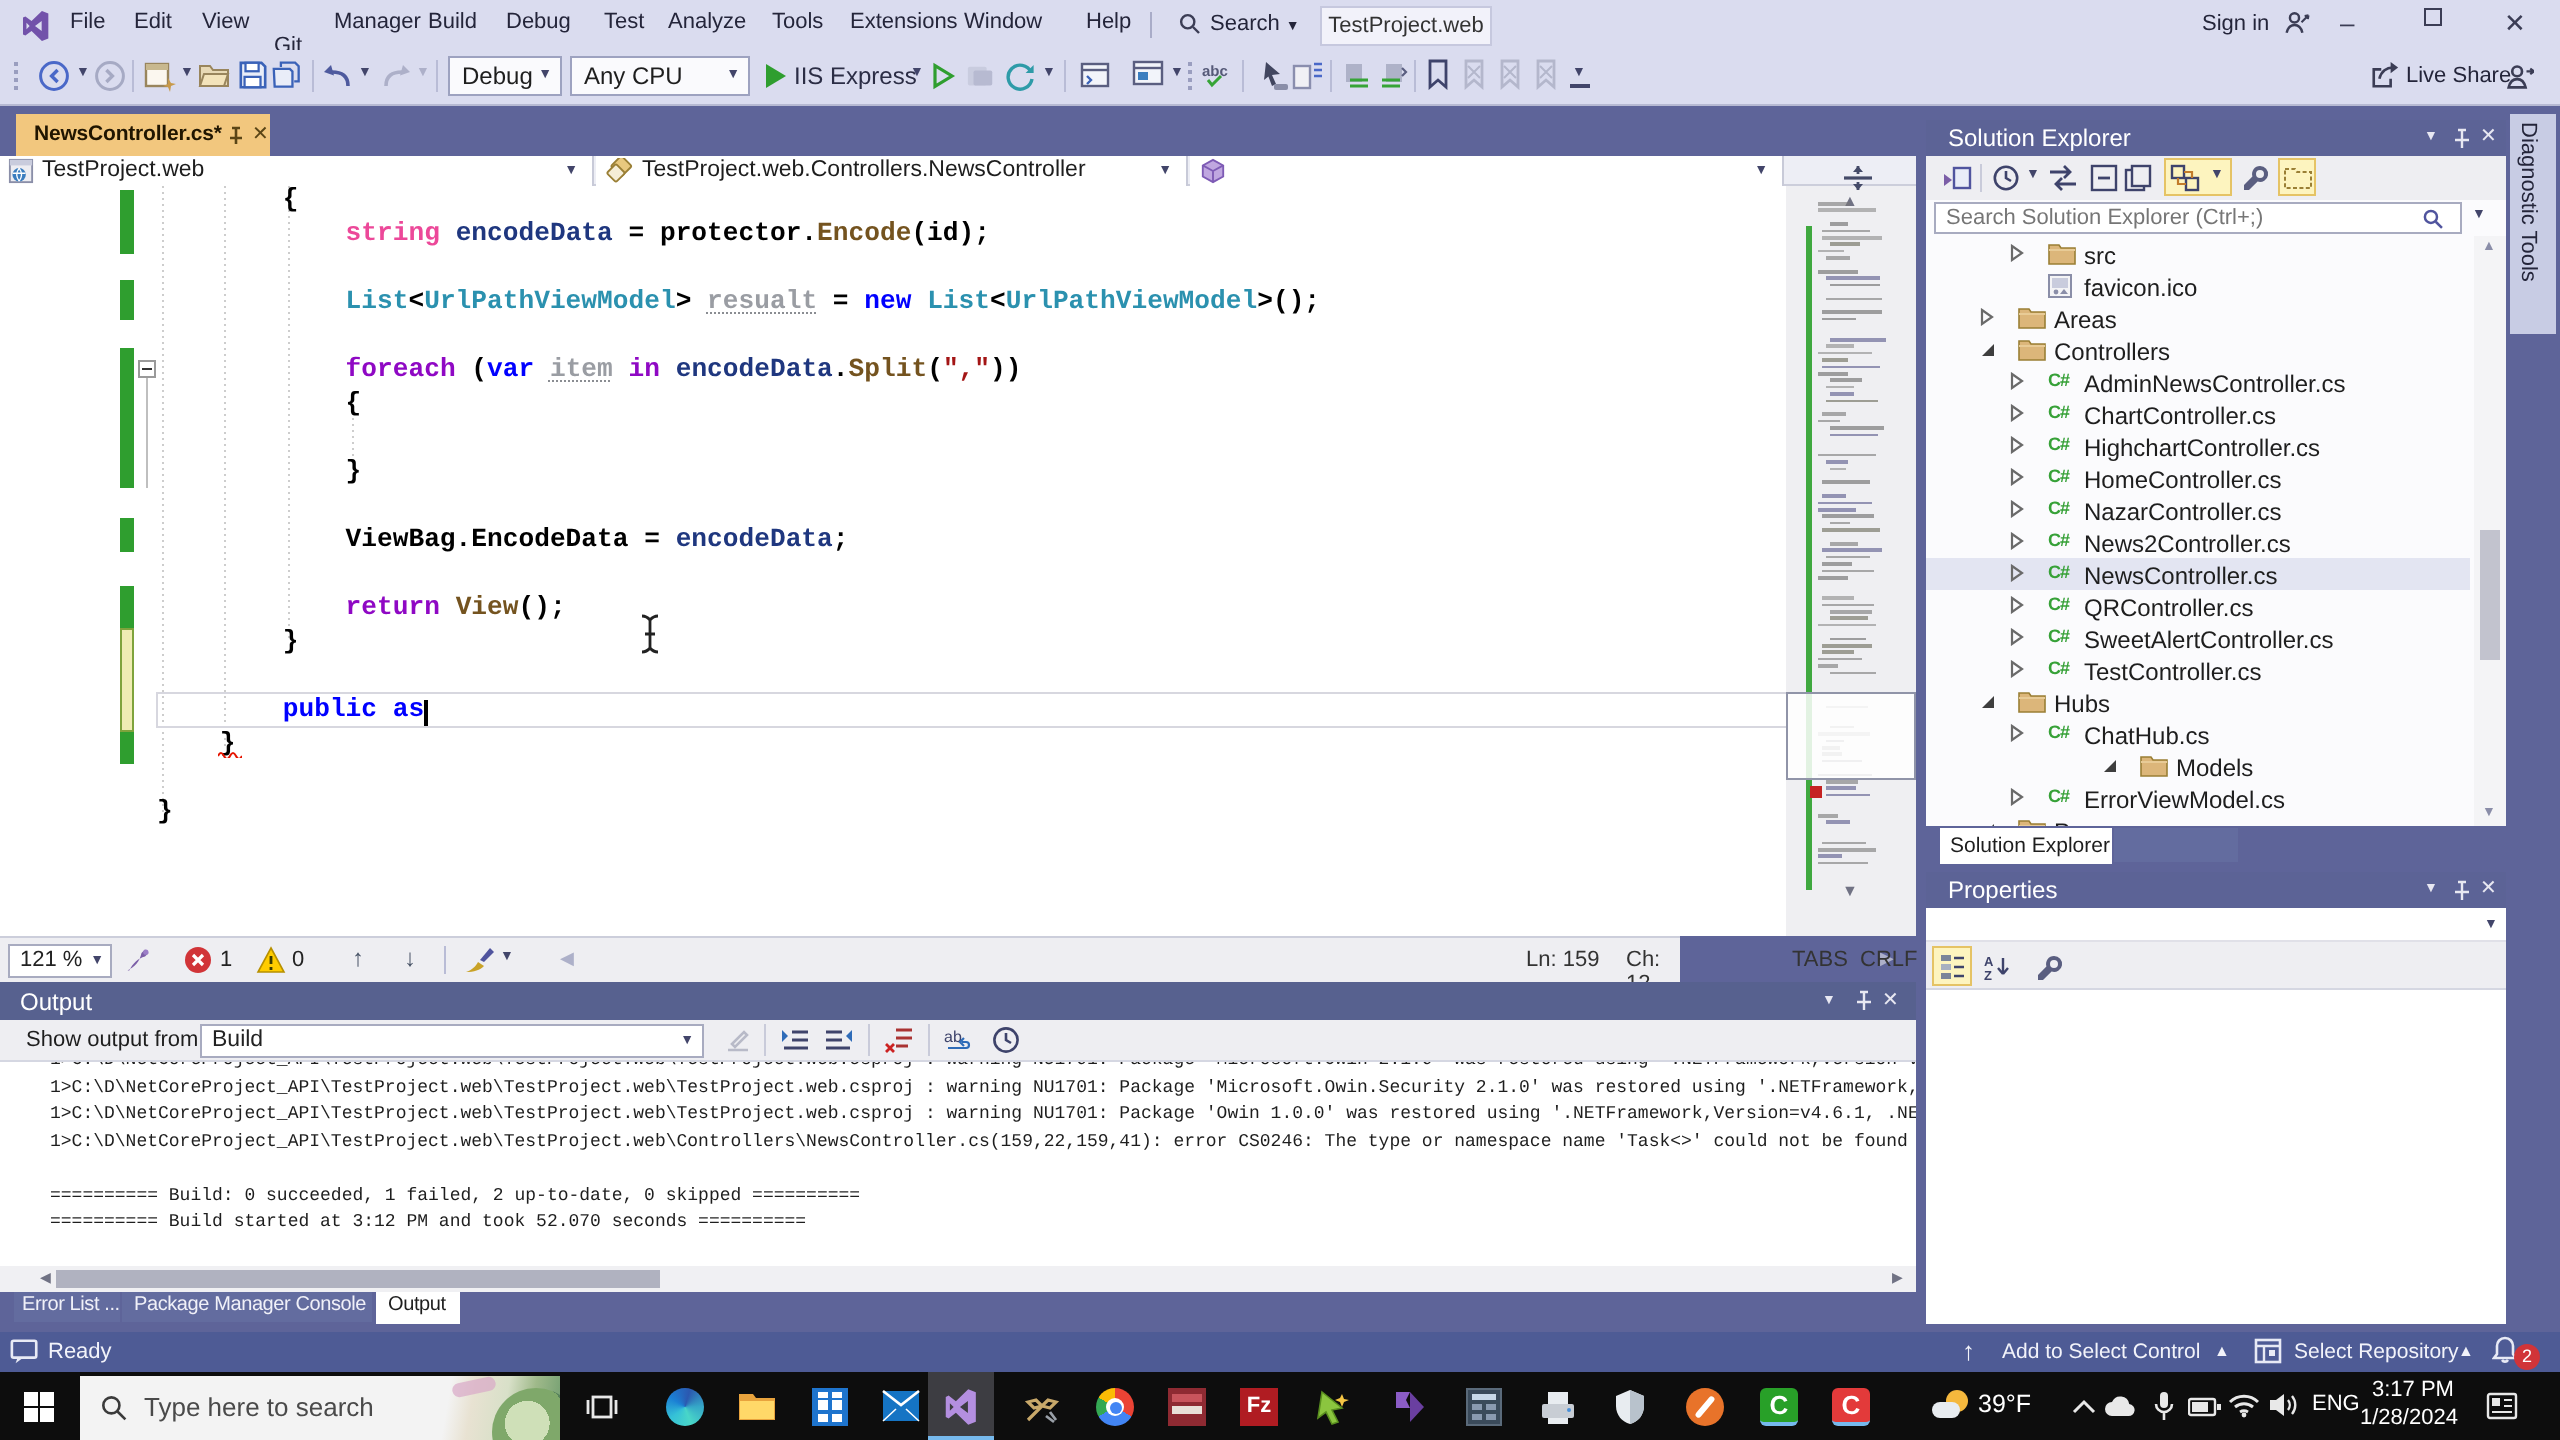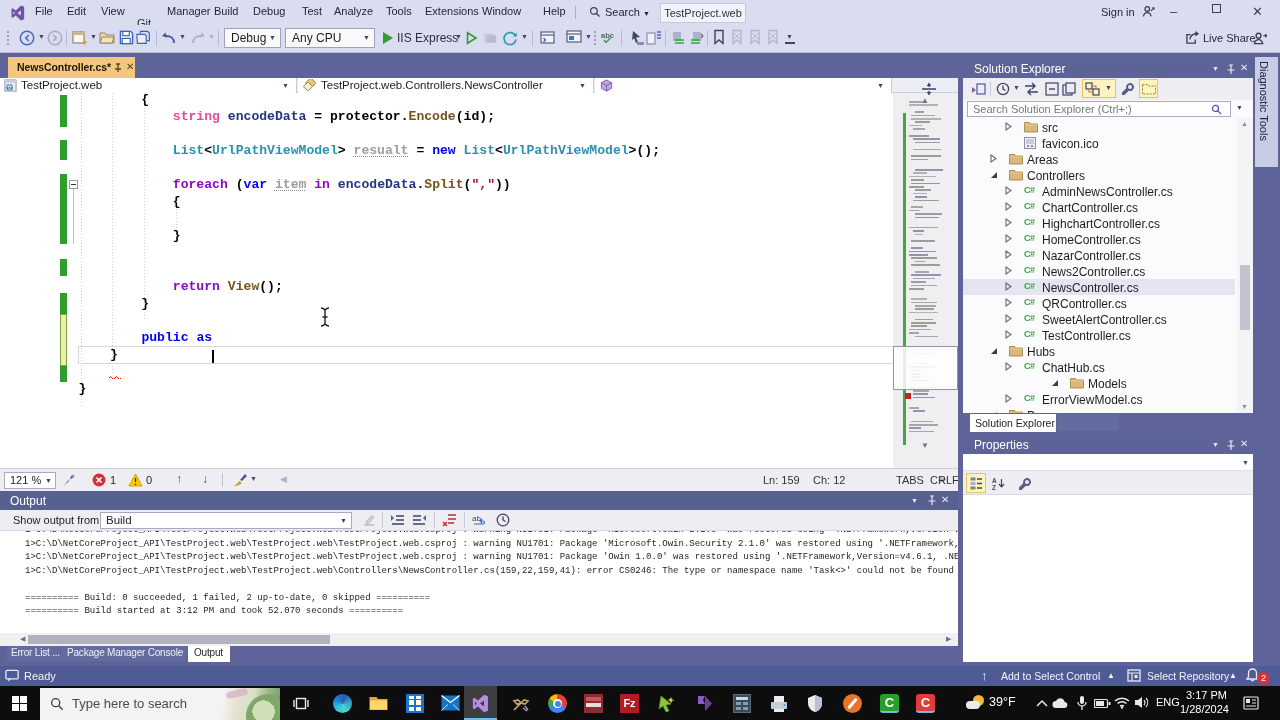--- a/index.html
+++ b/index.html
@@ -247,20 +247,21 @@
       <div style="height:17px;line-height:17px;white-space:pre;margin-left:78.5px;">        {</div>
       <div style="height:17px;line-height:17px;white-space:pre;margin-left:78.5px;">            <span style="color:#ec4899;">string</span> <span style="color:#1F377F;">encodeData</span> = protector.<span style="color:#74531F;">Encode</span>(id);</div>
       <div style="height:17px;line-height:17px;white-space:pre;margin-left:78.5px;"></div>
       <div style="height:17px;line-height:17px;white-space:pre;margin-left:78.5px;">            <span style="color:#2B91AF;">List</span>&lt;<span style="color:#2B91AF;">UrlPathViewModel</span>&gt; <span style="color:#9A9DA3;text-decoration:underline dotted 1px #8A8D92;text-underline-offset:2px;">resualt</span> = <span style="color:#0000FF;">new</span> <span style="color:#2B91AF;">List</span>&lt;<span style="color:#2B91AF;">UrlPathViewModel</span>&gt;();</div>
       <div style="height:17px;line-height:17px;white-space:pre;margin-left:78.5px;"></div>
       <div style="height:17px;line-height:17px;white-space:pre;margin-left:78.5px;">            <span style="color:#8F08C4;">foreach</span> (<span style="color:#0000FF;">var</span> <span style="color:#9A9DA3;text-decoration:underline dotted 1px #8A8D92;text-underline-offset:2px;">item</span> <span style="color:#8F08C4;">in</span> <span style="color:#1F377F;">encodeData</span>.<span style="color:#74531F;">Split</span>(<span style="color:#A31515;">","</span>))</div>
       <div style="height:17px;line-height:17px;white-space:pre;margin-left:78.5px;">            {</div>
       <div style="height:17px;line-height:17px;white-space:pre;margin-left:78.5px;"></div>
       <div style="height:17px;line-height:17px;white-space:pre;margin-left:78.5px;">            }</div>
       <div style="height:17px;line-height:17px;white-space:pre;margin-left:78.5px;"></div>
+      <div style="height:17px;line-height:17px;white-space:pre;margin-left:78.5px;">            ViewBag.EncodeData = <span style="color:#1F377F;">encodeData</span>;</div>
       <div style="height:17px;line-height:17px;white-space:pre;margin-left:78.5px;"></div>
       <div style="height:17px;line-height:17px;white-space:pre;margin-left:78.5px;">            <span style="color:#8F08C4;">return</span> <span style="color:#74531F;">View</span>();</div>
       <div style="height:17px;line-height:17px;white-space:pre;margin-left:78.5px;">        }</div>
       <div style="height:17px;line-height:17px;white-space:pre;margin-left:78.5px;"></div>
       <div style="height:17px;line-height:17px;white-space:pre;margin-left:78.5px;">        <span style="color:#0000FF;">public</span> <span style="color:#0000FF;">as</span></div>
       <div style="height:17px;line-height:17px;white-space:pre;margin-left:78.5px;">    }</div>
       <div style="height:17px;line-height:17px;white-space:pre;margin-left:78.5px;"></div>
       <div style="height:17px;line-height:17px;white-space:pre;margin-left:78.5px;">}</div>
     </div>
 
@@ -352,21 +353,21 @@
         <div class="abs" style="left:18px;top:327.5999999999998px;width:22px;height:1.6px;background:#777;opacity:0.6;"></div>
         <div class="abs" style="left:16px;top:330.9999999999998px;width:29px;height:1.6px;background:#777;opacity:0.6;"></div>
         <div class="abs" style="left:16px;top:334.39999999999975px;width:12px;height:1.6px;background:#558;opacity:0.6;"></div>
         <div class="abs" style="left:16px;top:337.7999999999997px;width:25px;height:1.6px;background:#777;opacity:0.6;"></div>
       </div>
     <div class="abs" style="left:0px;top:253px;width:65px;height:44px;background:rgba(255,255,255,0.85);border:1px solid #9094A8;"></div>
     <div class="abs" style="left:12px;top:300px;width:6px;height:6px;background:#C52222;"></div>
   </div>
 </div>
 
-<div class="abs" id="edstrip" style="left:0;top:468px;width:958px;height:23px;background:#EEEEF2;border-top:1px solid #CCCEDB;">
+<div class="abs" id="edstrip" style="left:0;top:468px;width:840px;height:23px;background:#EEEEF2;border-top:1px solid #CCCEDB;">
   <div class="abs" style="left:4px;top:3px;width:52px;height:17px;background:#FFF;border:1px solid #A8ABC0;font-size:11px;color:#222;padding:1px 0 0 5px;">121 %<span class="abs" style="right:3px;top:4px;font-size:7px;color:#42456A;">▼</span></div>
   <svg class="abs" style="left:62px;top:4px" width="14" height="14" viewBox="0 0 16 16">
       <path d="M2 14C6 12 9 9 10 4l2-2 2 2-2 2c-4 1-7 4-9 8z" fill="#7B5EA7"></path>
       <circle cx="12.5" cy="3.5" r="1.5" fill="#9B7EC7"></circle>
     </svg>
   <svg class="abs" style="left:92px;top:4px" width="14" height="14" viewBox="0 0 14 14">
       <circle cx="7" cy="7" r="6.5" fill="#D13438"></circle>
       <path d="M4.5 4.5l5 5M9.5 4.5l-5 5" stroke="#fff" stroke-width="1.6"></path>
     </svg>
   <span class="abs" style="left:110px;top:5px;font-size:11px;color:#222;">1</span>

